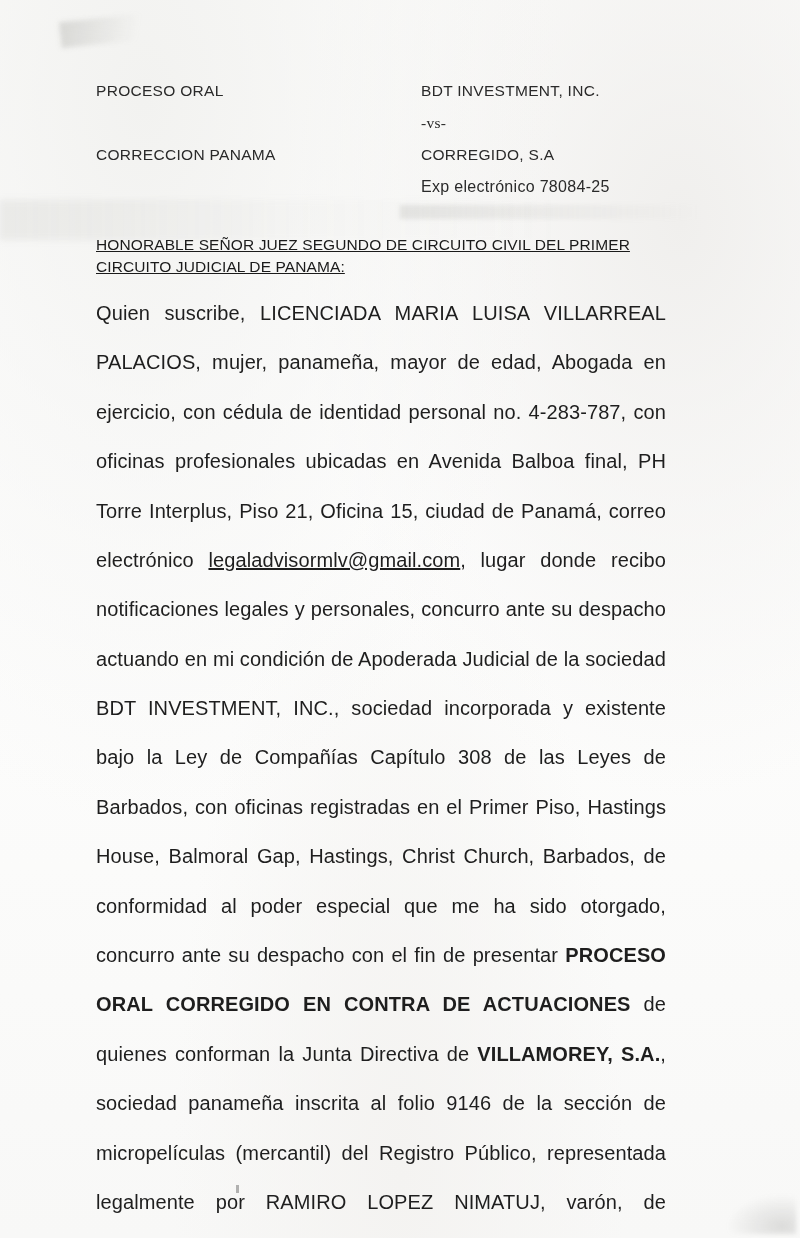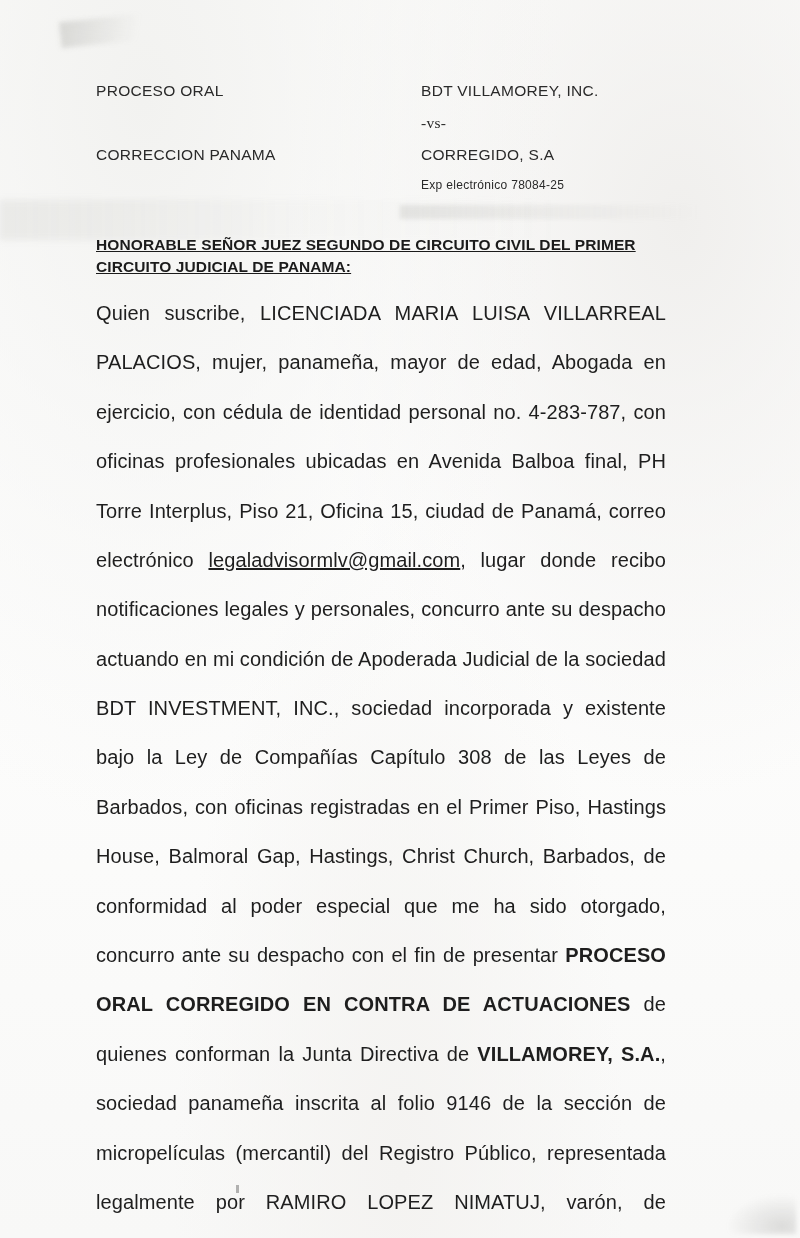--- a/index.html
+++ b/index.html
@@ -79,28 +79,28 @@
     position: absolute; left: 325px; top: 12px;
   }
   .hdr-right-2 {
     position: absolute; left: 325px; top: 44px; font-family: Liberation Serif, serif;
   }
   .hdr-right-3 {
     position: absolute; left: 325px; top: 76px;
   }
   .hdr-right-4 {
     position: absolute; left: 325px; top: 108px;
-    font-size: 12px;
+    font-size: 16px;
   }
 
   
   .title {
     margin-top: 24px;
     font-size: 15.5px;
-    font-weight: bold;
+    font-weight: normal;
     text-decoration: underline;
     line-height: 1.45;
     letter-spacing: 0.1px;
     width: 552px;
   }
 
   
   .body-text {
     margin-top: 10px;
     font-size: 20px;
@@ -144,21 +144,21 @@
   <div class="smudge smudge-a"></div>
   <div class="smudge smudge-b"></div>
   <div class="smudge smudge-c"></div>
   <div class="smudge smudge-d"></div>
 
   <div class="content">
 
     <div class="header">
       <div class="hdr-left-1">PROCESO ORAL</div>
       <div class="hdr-left-2">CORRECCION PANAMA</div>
-      <div class="hdr-right-1">BDT VILLAMOREY, INC.</div>
+      <div class="hdr-right-1">BDT INVESTMENT, INC.</div>
       <div class="hdr-right-2">-vs-</div>
       <div class="hdr-right-3">CORREGIDO, S.A</div>
       <div class="hdr-right-4">Exp electrónico 78084-25</div>
     </div>
 
     <div class="title">HONORABLE SEÑOR JUEZ SEGUNDO DE CIRCUITO CIVIL DEL PRIMER CIRCUITO JUDICIAL DE PANAMA:</div>
 
     <div class="body-text"><span>Quien suscribe, LICENCIADA MARIA LUISA VILLARREAL PALACIOS, mujer, panameña, mayor de edad, Abogada en ejercicio, con cédula de identidad personal no. 4-283-787, con oficinas profesionales ubicadas en Avenida Balboa final, PH Torre Interplus, Piso 21, Oficina 15, ciudad de Panamá, correo electrónico </span><span class="u">legaladvisormlv@gmail.com</span><span>, lugar donde recibo notificaciones legales  y personales, concurro ante su despacho actuando en mi condición de Apoderada Judicial de la sociedad BDT INVESTMENT, INC., sociedad incorporada y existente bajo la Ley de Compañías Capítulo 308 de las Leyes de Barbados, con oficinas registradas en el Primer Piso, Hastings House, Balmoral Gap, Hastings, Christ Church, Barbados, de conformidad al poder especial que me ha sido otorgado, concurro ante su despacho con el fin de presentar </span><span class="b">PROCESO ORAL CORREGIDO EN CONTRA DE ACTUACIONES</span><span> de quienes conforman la Junta Directiva de </span><span class="b">VILLAMOREY, S.A.</span><span>, sociedad panameña inscrita al folio 9146 de la sección de micropelículas (mercantil) del Registro Público, representada legalmente por RAMIRO LOPEZ NIMATUJ, varón, de nacionalidad guatemalteca, con pasaporte no. 182142582, localizable en Edificio Centro Empresarial, Torre I, quinta avenida, zona 10, 15-45, Ciudad y República de Guatemala, pero que para los efectos  de urgencia de este  proceso y la naturaleza de lo que se pretende, solicitamos al Honorable Tribunal se haga comparecer a estrados a los</span></div>
 
   </div>

